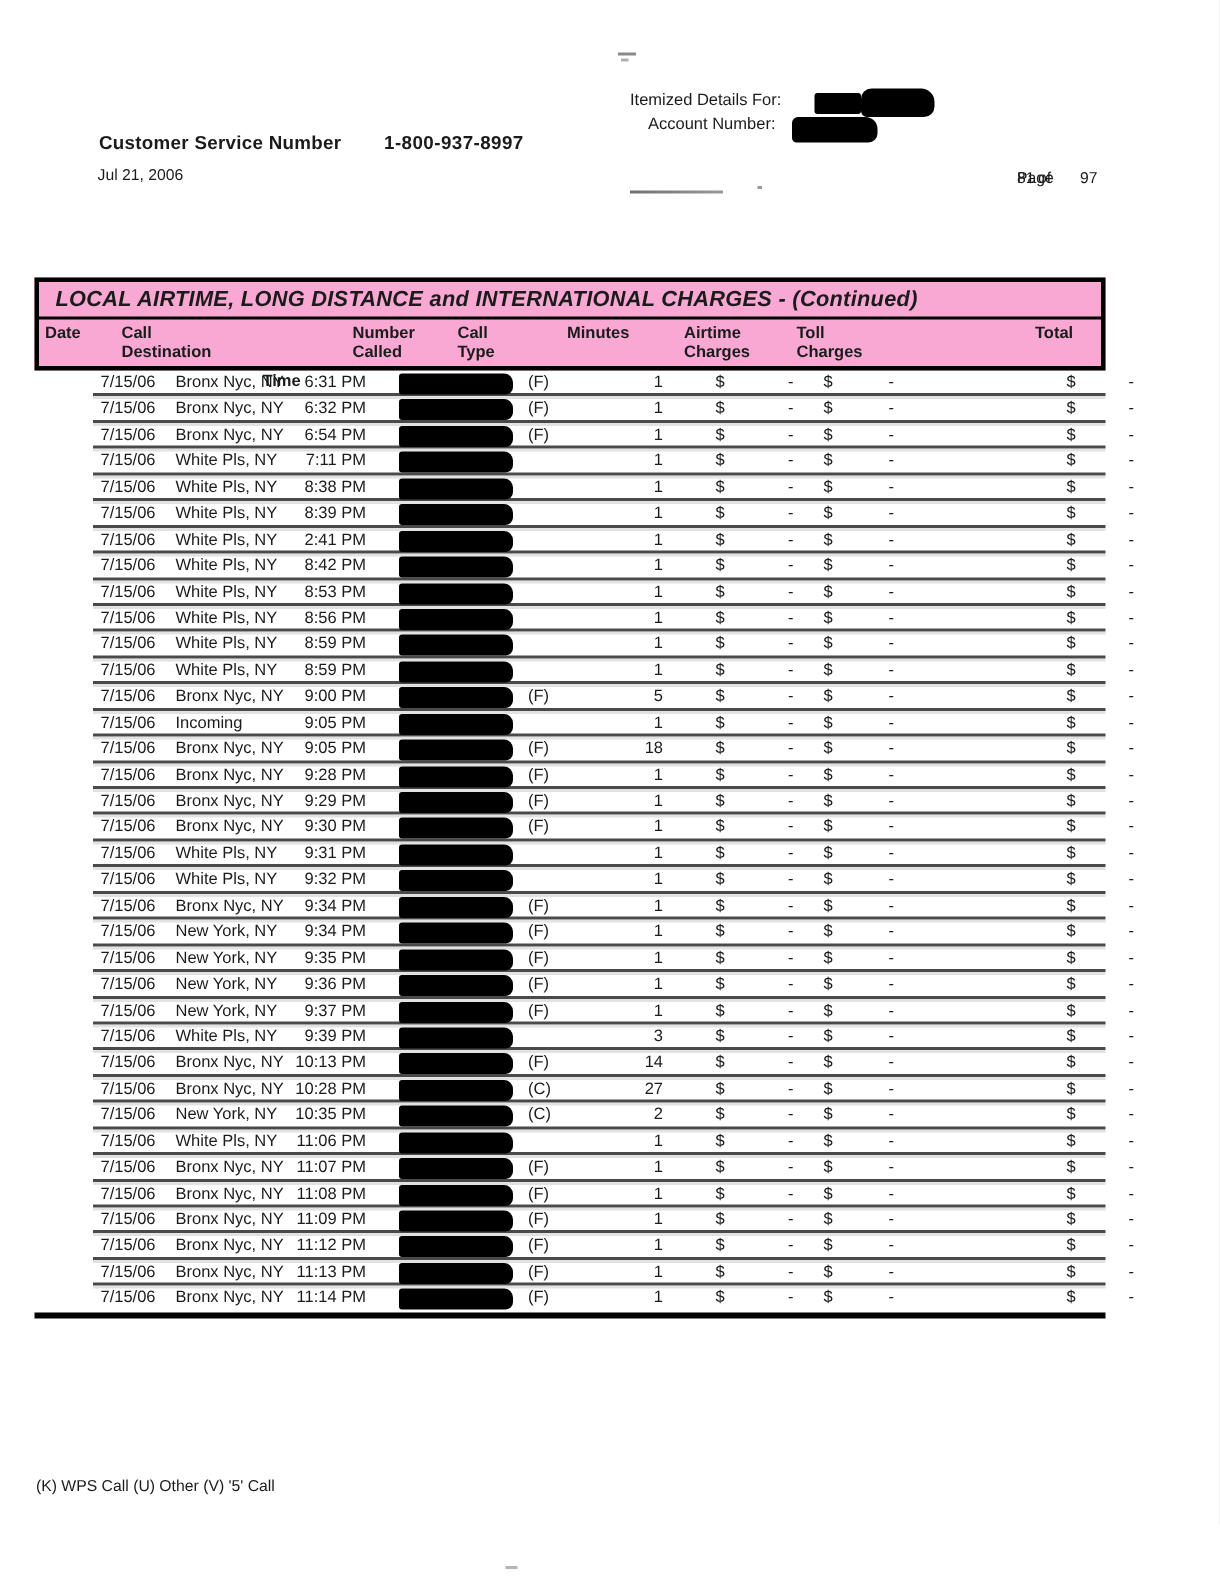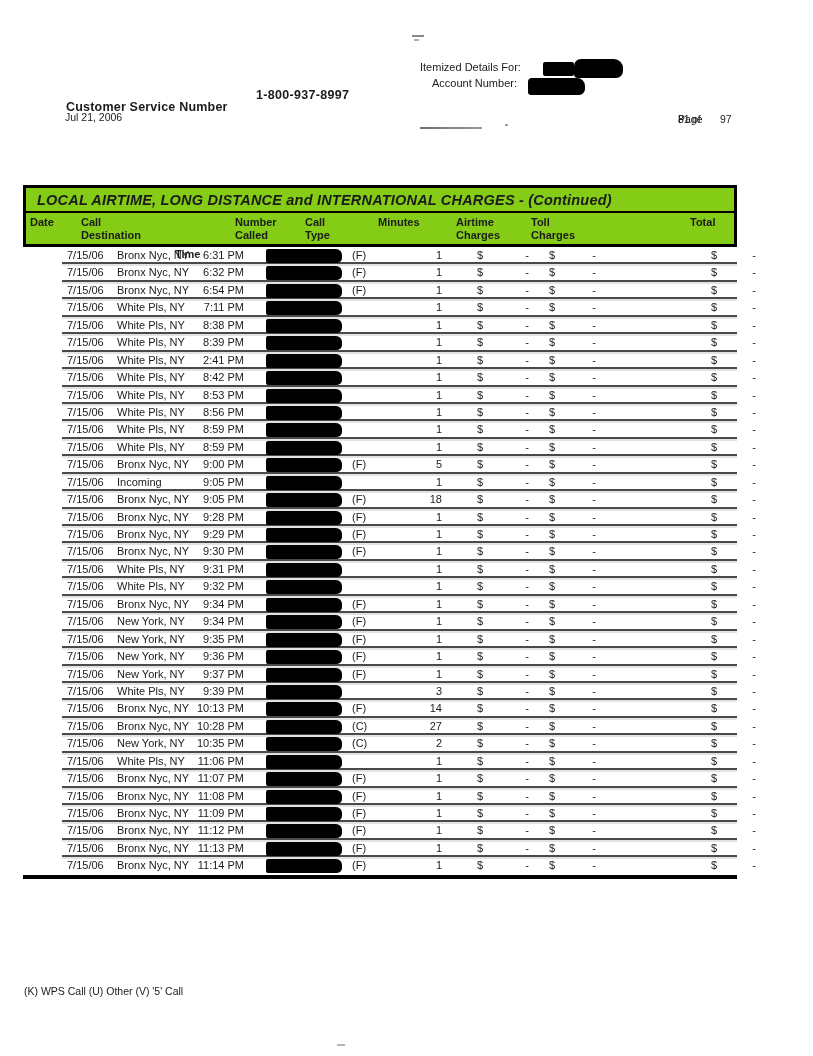--- a/index.html
+++ b/index.html
@@ -4,21 +4,21 @@
 <style>
   * { margin:0; padding:0; box-sizing:border-box; }
   html,body { background:#e8e8e8; }
   body { font-family:"Liberation Sans","DejaVu Sans",sans-serif; }
   .page {
     position:relative; width:813px; height:1056px; background:#ffffff;
     margin:0 auto; overflow:hidden; color:#1b1b1b;
   }
   
   .abs { position:absolute; }
-  .cs-label { left:66px; top:100px; font-size:12.5px; font-weight:bold; letter-spacing:.2px;text-align:center; }
+  .cs-label { left:66px; top:88px; font-size:12.5px; font-weight:bold; letter-spacing:.2px;text-align:center; }
   .cs-number { left:256px; top:88px; font-size:12.5px; font-weight:bold; letter-spacing:.3px; }
   .stmt-date { left:65px; top:111px; font-size:10.5px; }
   .itemized-label { left:420px; top:61px; font-size:11px; }
   .account-label { left:432px; top:77px; font-size:11px; }
   .redact { background:#000; }
   .name-bar-1 { left:543px; top:62px; width:31px; height:14px; border-radius:2px; }
   .name-bar-2 { left:574px; top:59px; width:49px; height:19px; border-radius:7px 9px 7px 4px; }
   .account-bar { left:528px; top:78px; width:57px; height:17px; border-radius:4px 8px 6px 3px; }
   .page-label { left:638px; top:113px; font-size:10.5px;padding-left:40px; }
   .page-current { left:678px; top:113px; font-size:10.5px; }
@@ -26,21 +26,21 @@
   .page-total { left:720px; top:113px; font-size:10.5px; }
   .artifact { background:#8a8a8a; }
   .artifact-top { left:412px; top:35px; width:12px; height:2px; }
   .artifact-top2 { left:414px; top:39px; width:5px; height:2px; background:#b0b0b0; }
   .faint-line { left:420px; top:127px; width:62px; height:2px;
     background:linear-gradient(to right,#6f6f6f,#9a9a9a); }
   .faint-dot { left:505px; top:124px; width:3px; height:2px; background:#9a9a9a; }
   .artifact-bottom { left:337px; top:1044px; width:8px; height:2px; background:#b5b5b5; }
   
   .bill-table { position:absolute; left:23px; top:185px; width:714px; }
-  .head-box { border:3px solid #000; background:#84cc16; }
+  .head-box { border:3px solid #000; background:#f9a8d4; }
   .title-row {
     height:25px; line-height:25px; border-bottom:2px solid #000;
     padding-left:11px; font-size:14.5px; font-weight:bold; font-style:italic;
     letter-spacing:.2px; white-space:nowrap;
   }
   .hdr-row { position:relative; height:31px; font-size:11px; font-weight:bold; }
   .hcell { position:absolute; top:3px; line-height:13px; }
   .h-date { left:4px; }
   .h-dest { left:55px; }
   .h-time { left:149px;margin-top:32px; }

